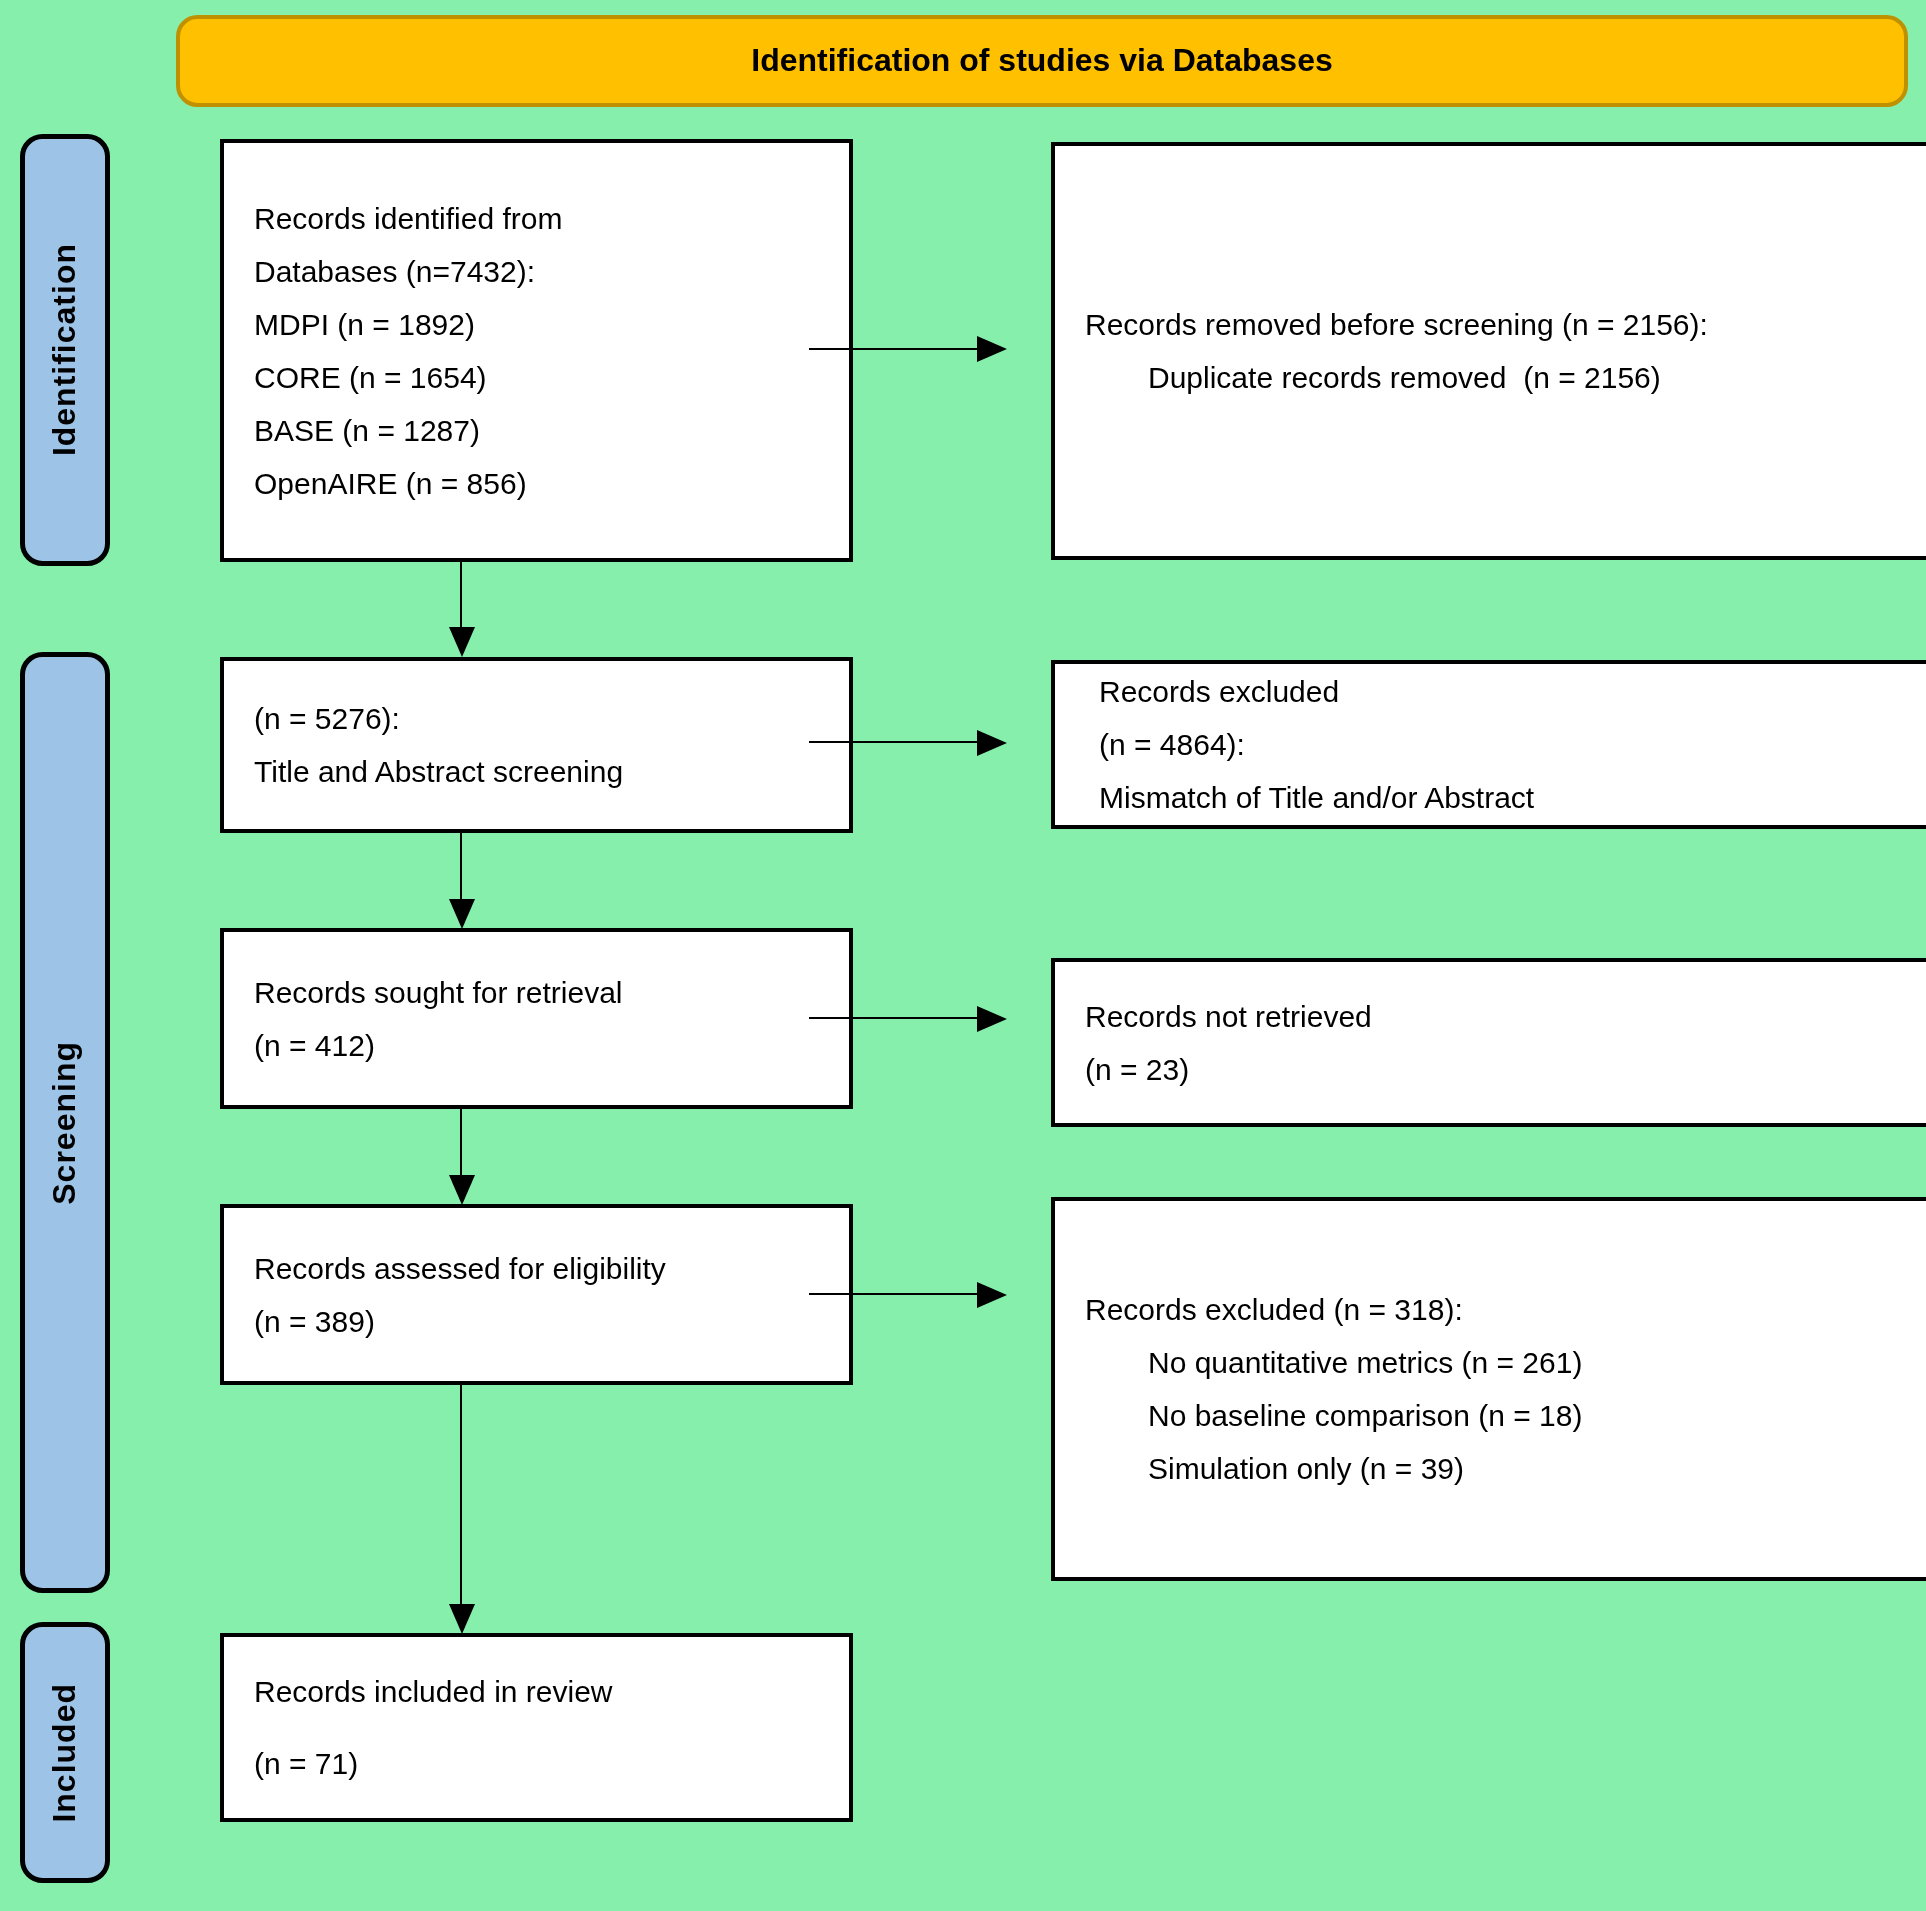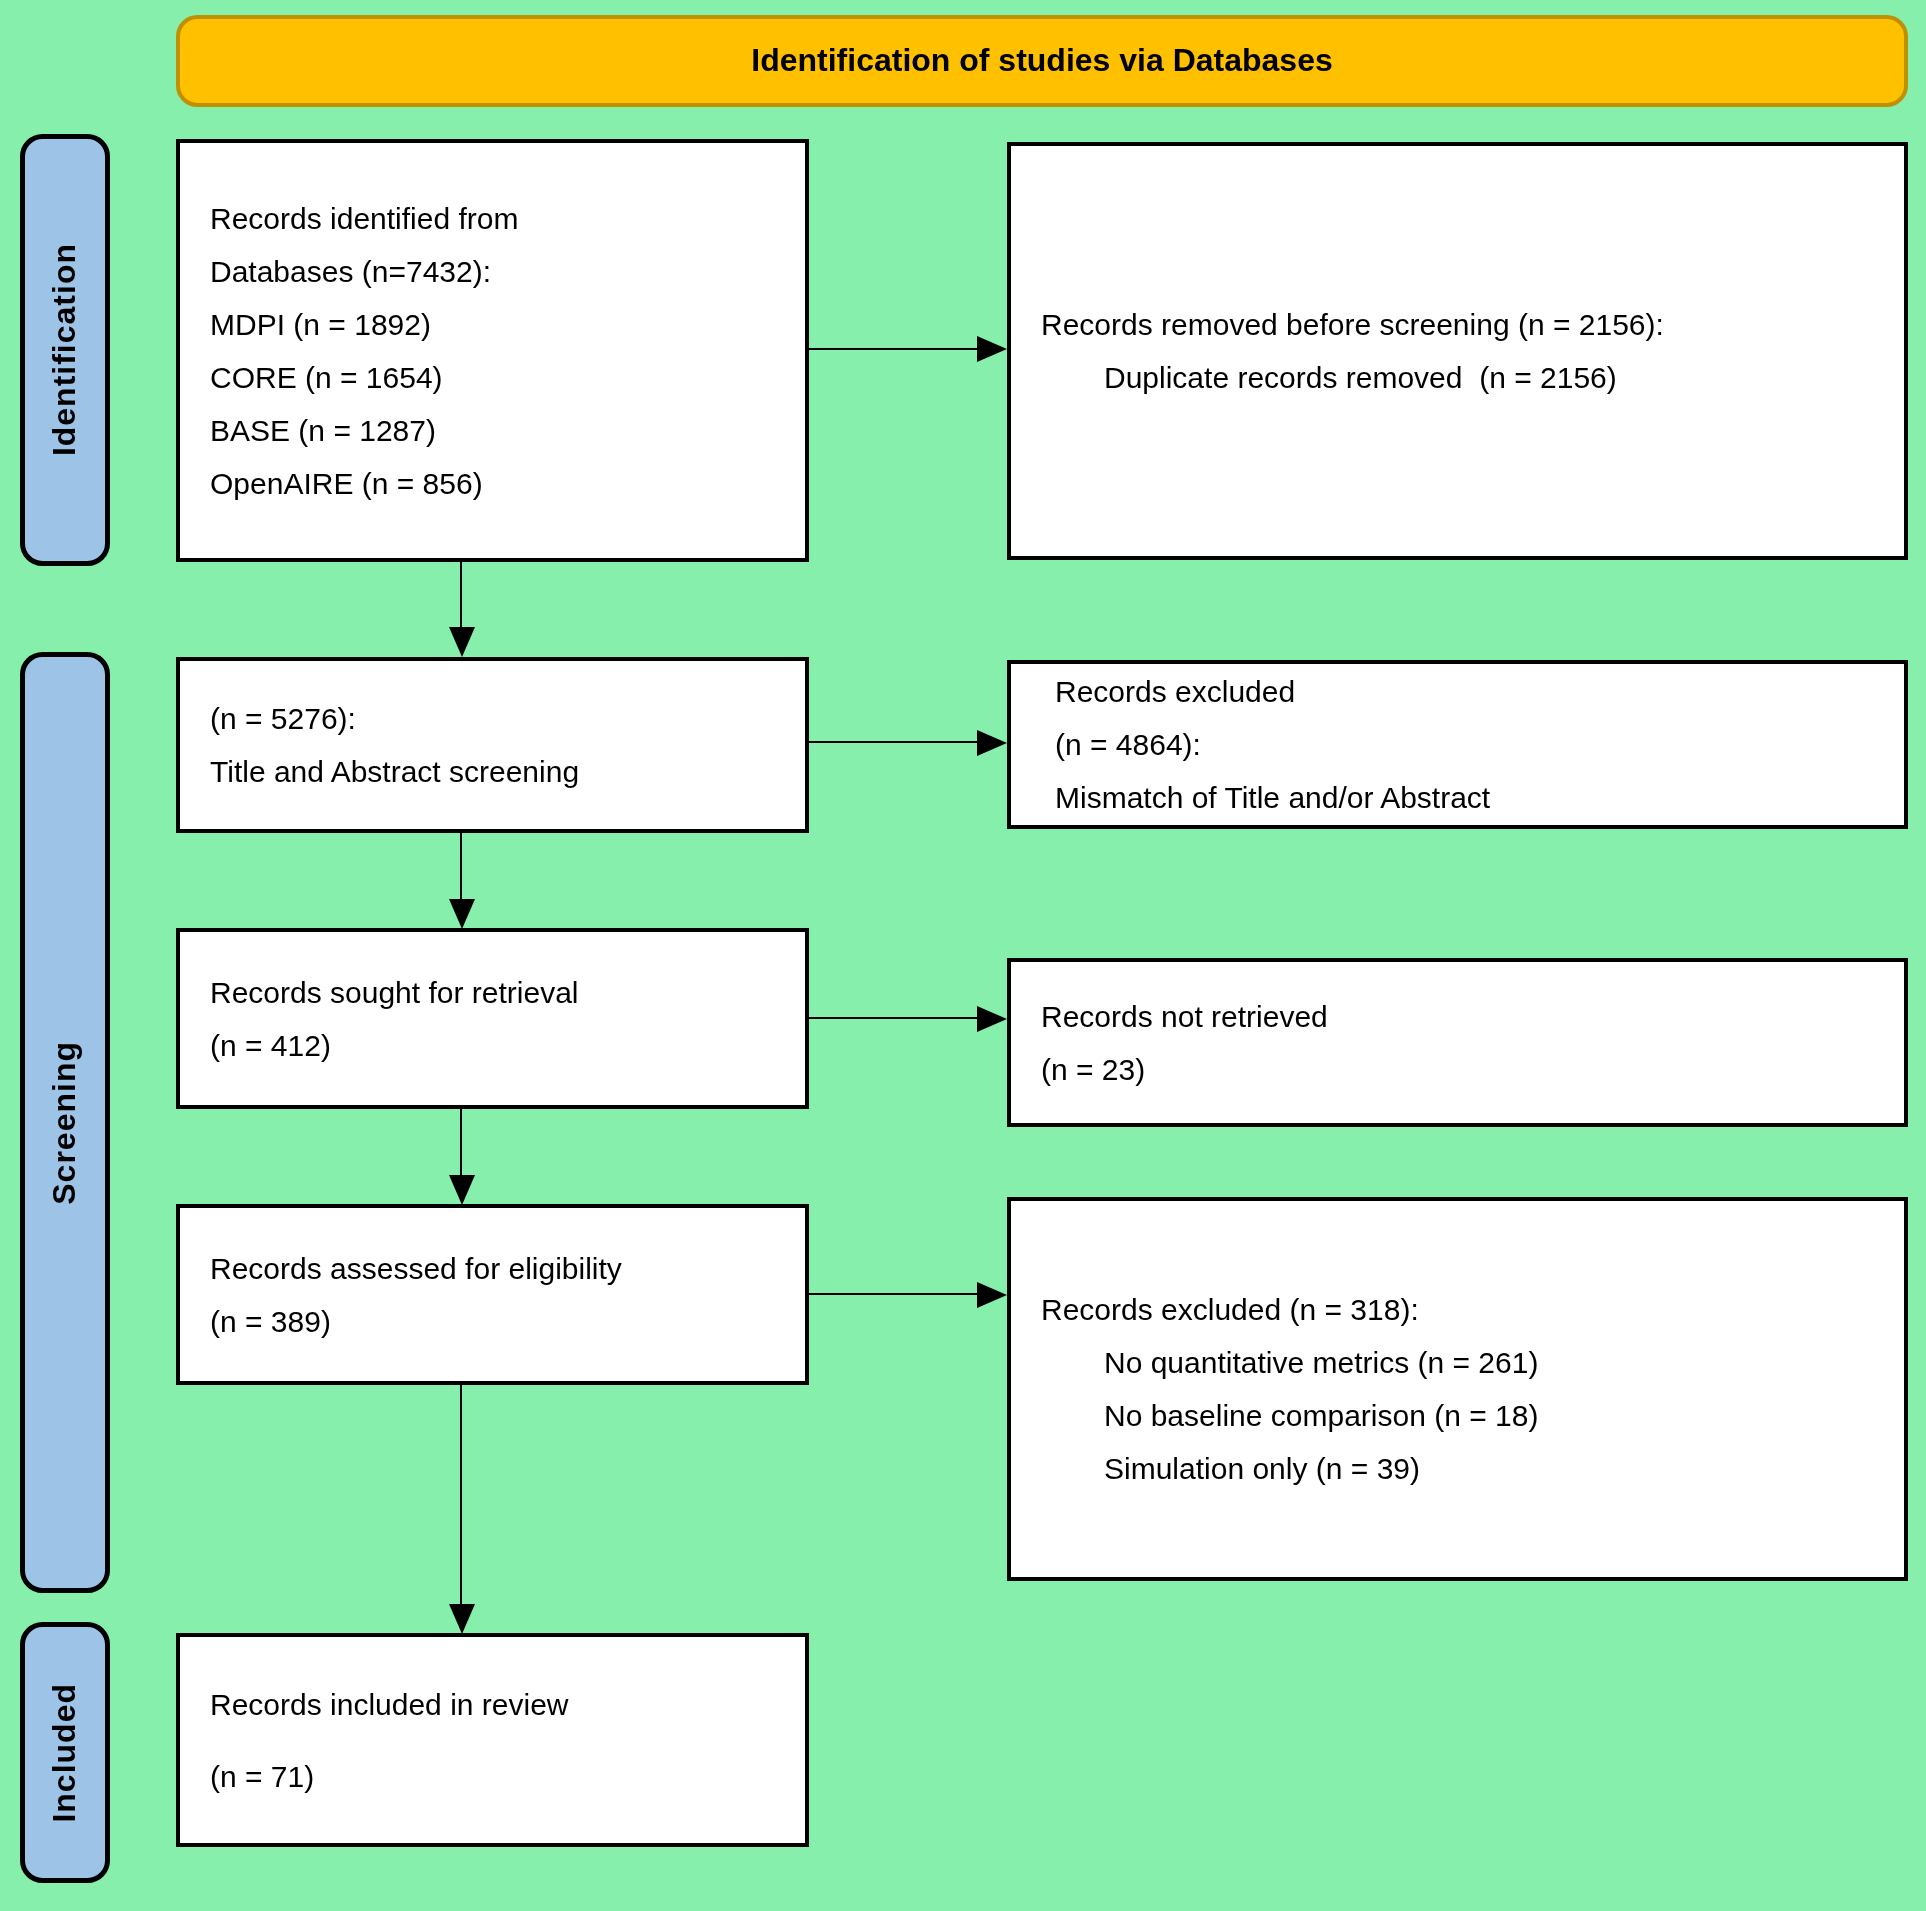--- a/index.html
+++ b/index.html
@@ -29,33 +29,33 @@
   }
   .stage .vlabel{
     writing-mode:vertical-rl;transform:rotate(180deg);
     font-weight:bold;font-size:32px;letter-spacing:1px;white-space:nowrap;
   }
 
   .box{
     position:absolute;background:#fff;border:4.4px solid #000;box-sizing:border-box;
     font-size:30px;line-height:53px;
     display:flex;flex-direction:column;justify-content:center;
-    padding-left:30px;padding-right:14.7px;
+    padding-left:30px;padding-right:14.7px;margin-left:44px;
   }
   .box .line{white-space:pre-wrap;}
   .box .indent{margin-left:63px;}
 
   .left-col{left:176px;width:633px;}
   .right-col{left:1007px;width:901px;}
 
   #box-identified{top:139px;height:423px;}
   #box-screened{top:657px;height:176px;}
   #box-sought{top:928px;height:181px;}
   #box-assessed{top:1204px;height:181px;}
-  #box-included{top:1633px;height:214px;gap:19px;}
+  #box-included{top:1633px;height:189px;gap:19px;}
 
   #box-removed{top:142px;height:418px;}
   #box-excluded-screening{top:660px;height:169px;padding-left:44px;}
   #box-not-retrieved{top:958px;height:169px;}
   #box-excluded-eligibility{top:1197px;height:384px;}
 
   .vshaft{position:absolute;width:2.4px;background:var(--line-color);}
   .hshaft{position:absolute;height:2.4px;background:var(--line-color);}
   .head-down{position:absolute;width:0;height:0;
     border-left:13px solid transparent;border-right:13px solid transparent;

